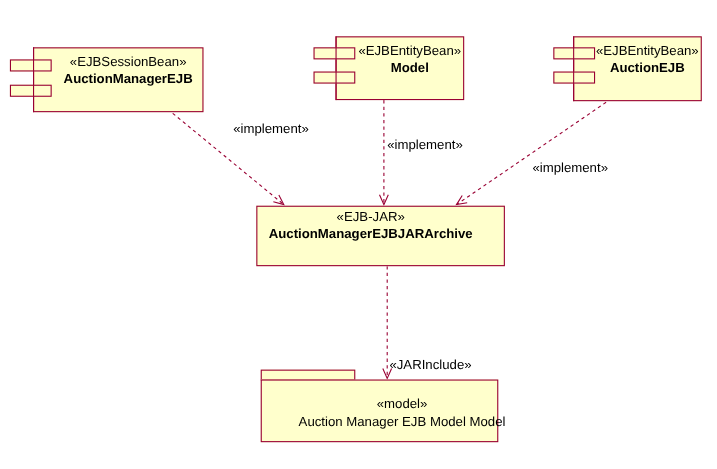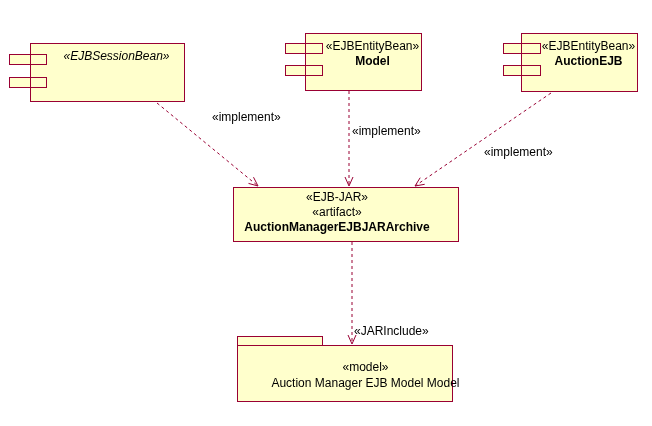--- a/index.html
+++ b/index.html
@@ -51,22 +51,23 @@
   <div class="edge-label" style="left:212px;top:111px;">«implement»</div>
   <div class="edge-label" style="left:352px;top:125px;">«implement»</div>
   <div class="edge-label" style="left:484px;top:146px;">«implement»</div>
   <div class="edge-label" style="left:354px;top:281px;margin-top:44px;">«JARInclude»</div>
 
   <div class="node" style="left:9px;top:43px;width:176px;height:59px;">
     <div class="part" style="left:21px;top:0;width:155px;height:59px;"></div>
     <div class="part ctab" style="left:0;top:11px;"></div>
     <div class="part ctab" style="left:0;top:34px;"></div>
     <div class="vline" style="left:21px;height:59px;"></div>
-    <div class="ntext" style="left:39px;top:6px;width:137px;font-style:italic;">
+    <div class="ntext" style="left:39px;top:6px;width:137px;">
       <div class="stereo">«EJBSessionBean»</div>
+      <div class="bname">AuctionManagerEJB</div>
     </div>
   </div>
 
   <div class="node" style="left:285px;top:33px;width:137px;height:58px;">
     <div class="part" style="left:20px;top:0;width:117px;height:58px;"></div>
     <div class="part ctab" style="left:0;top:10px;"></div>
     <div class="part ctab" style="left:0;top:32px;"></div>
     <div class="vline" style="left:20px;height:58px;"></div>
     <div class="ntext" style="left:38px;top:6px;width:99px;">
       <div class="stereo">«EJBEntityBean»</div>
@@ -82,21 +83,20 @@
     <div class="ntext" style="left:36px;top:6px;width:99px;">
       <div class="stereo">«EJBEntityBean»</div>
       <div class="bname">AuctionEJB</div>
     </div>
   </div>
 
   <div class="node" style="left:233px;top:187px;width:208px;height:55px;">
     <div class="part" style="left:0;top:0;width:226px;height:55px;"></div>
     <div class="ntext artifact-text">
       <div class="stereo">«EJB-JAR»</div>
-      <div class="stereo">«artifact»</div>
       <div class="bname">AuctionManagerEJBJARArchive</div>
     </div>
   </div>
 
   <div class="node" style="left:237px;top:336px;width:257px;height:66px;">
     <div class="part" style="left:0;top:0;width:86px;height:10px;"></div>
     <div class="part" style="left:0;top:9px;width:216px;height:57px;"></div>
     <div class="ntext model-text">
       <div class="stereo">«model»</div>
       <div class="stereo">Auction Manager EJB Model Model</div>

